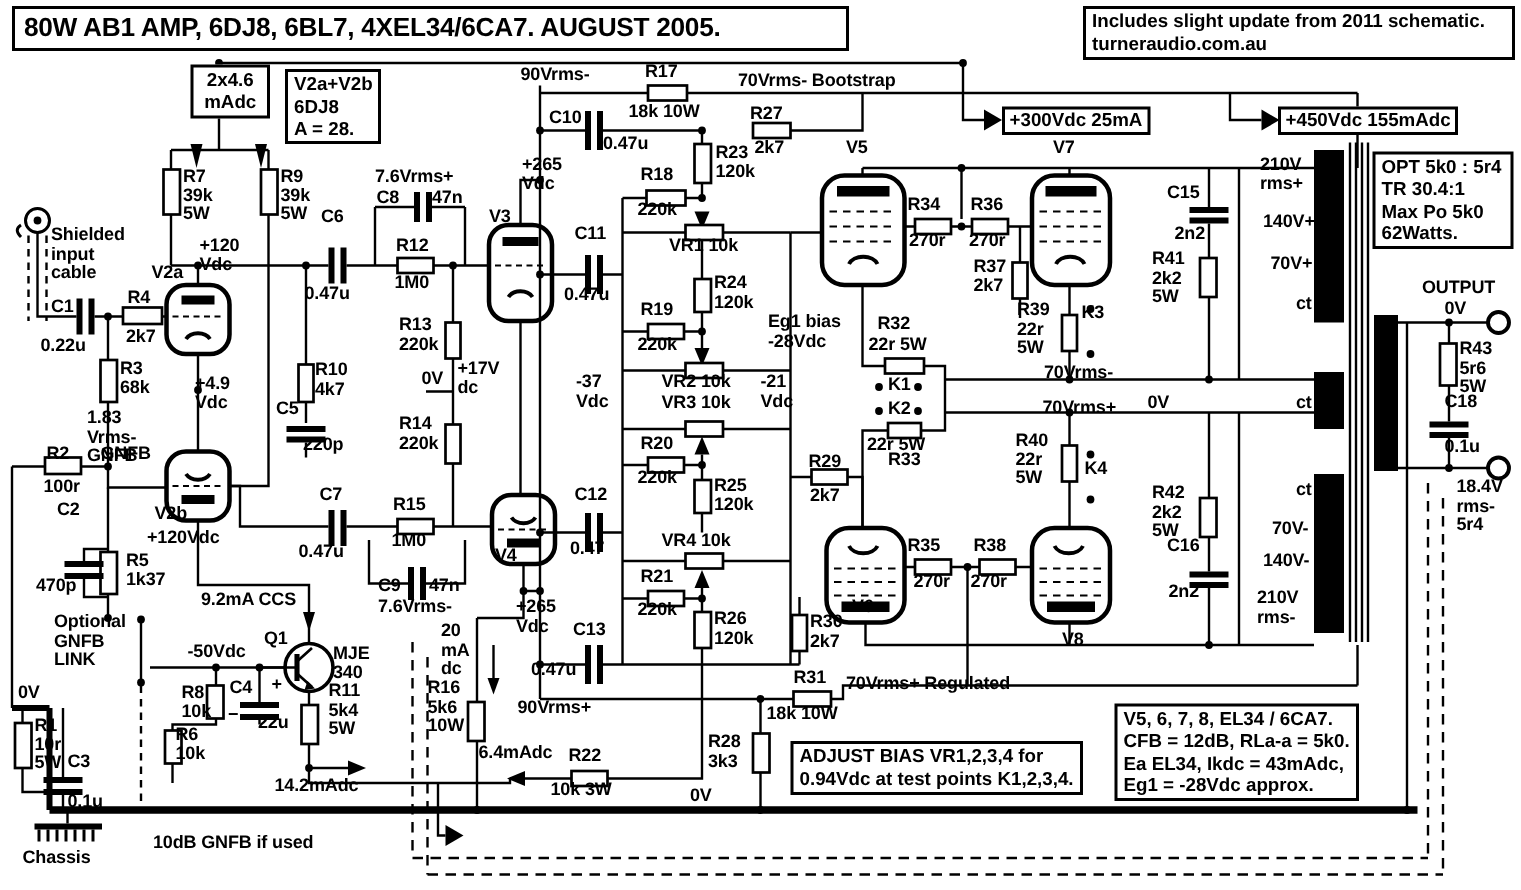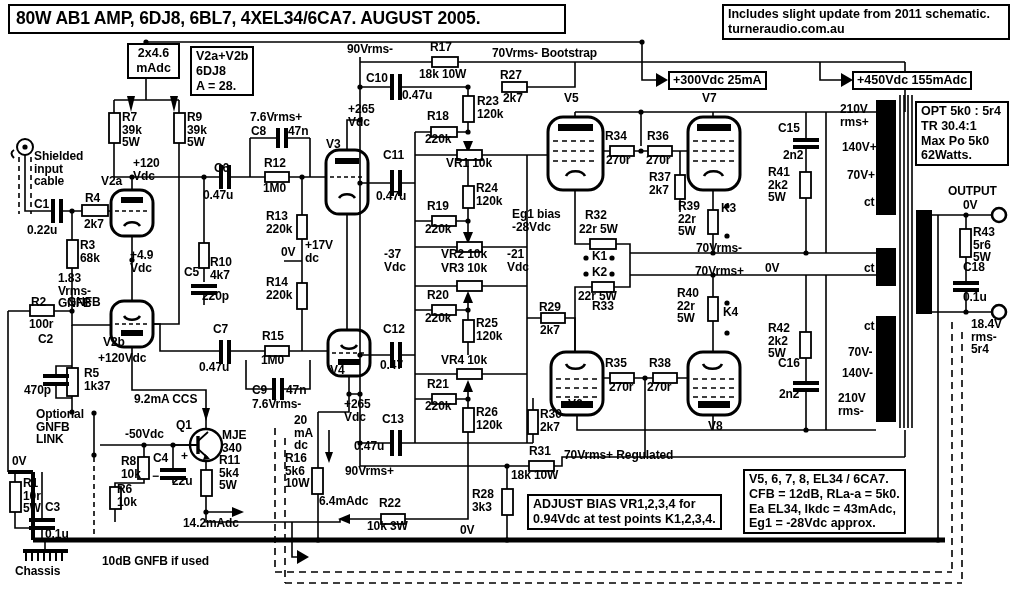--- a/index.html
+++ b/index.html
@@ -395,25 +395,25 @@
 5W</div>
 <div class="lb" style="left:183px;top:517px">14.2mAdc</div>
 <div class="lb" style="left:12px;top:455px">0V</div>
 <div class="lb" style="left:23px;top:477px">R1
 10r
 5W</div>
 <div class="lb" style="left:45px;top:501px">C3</div>
 <div class="lb" style="left:45px;top:528px">0.1u</div>
 <div class="lb" style="left:15px;top:565px">Chassis</div>
 <div class="lb" style="left:102px;top:555px">10dB GNFB if used</div>
-<div class="lb" style="left:214px;top:162px">C6</div>
+<div class="lb" style="left:214px;top:138px">C6</div>
 <div class="lb" style="left:203px;top:189px">0.47u</div>
 <div class="lb" style="left:264px;top:157px">R12</div>
 <div class="lb" style="left:263px;top:182px">1M0</div>
-<div class="lb" style="left:210px;top:256px">R10
+<div class="lb" style="left:210px;top:240px">R10
 4k7</div>
 <div class="lb" style="left:184px;top:266px">C5</div>
 <div class="lb" style="left:202px;top:290px">220p</div>
 <div class="lb ra" style="left:266px;top:210px;width:28px">R13
 220k</div>
 <div class="lb" style="left:281px;top:246px">0V</div>
 <div class="lb ra" style="left:266px;top:276px;width:28px">R14
 220k</div>
 <div class="lb ra" style="left:305px;top:239px;width:34px">+17V
 dc</div>

